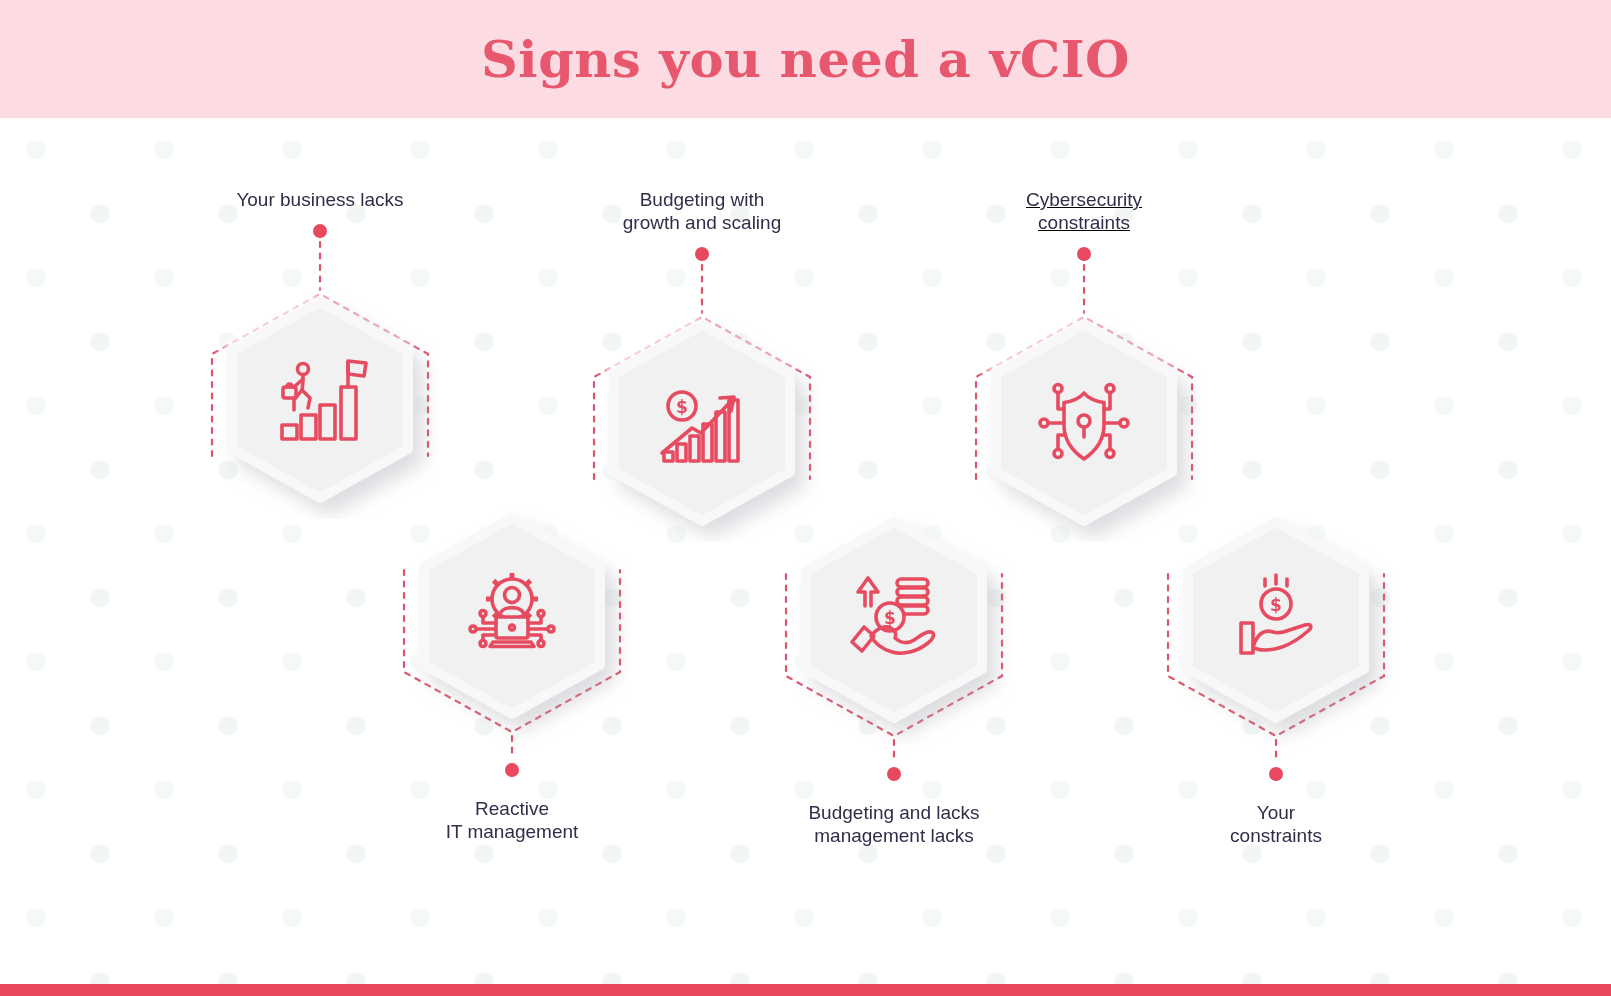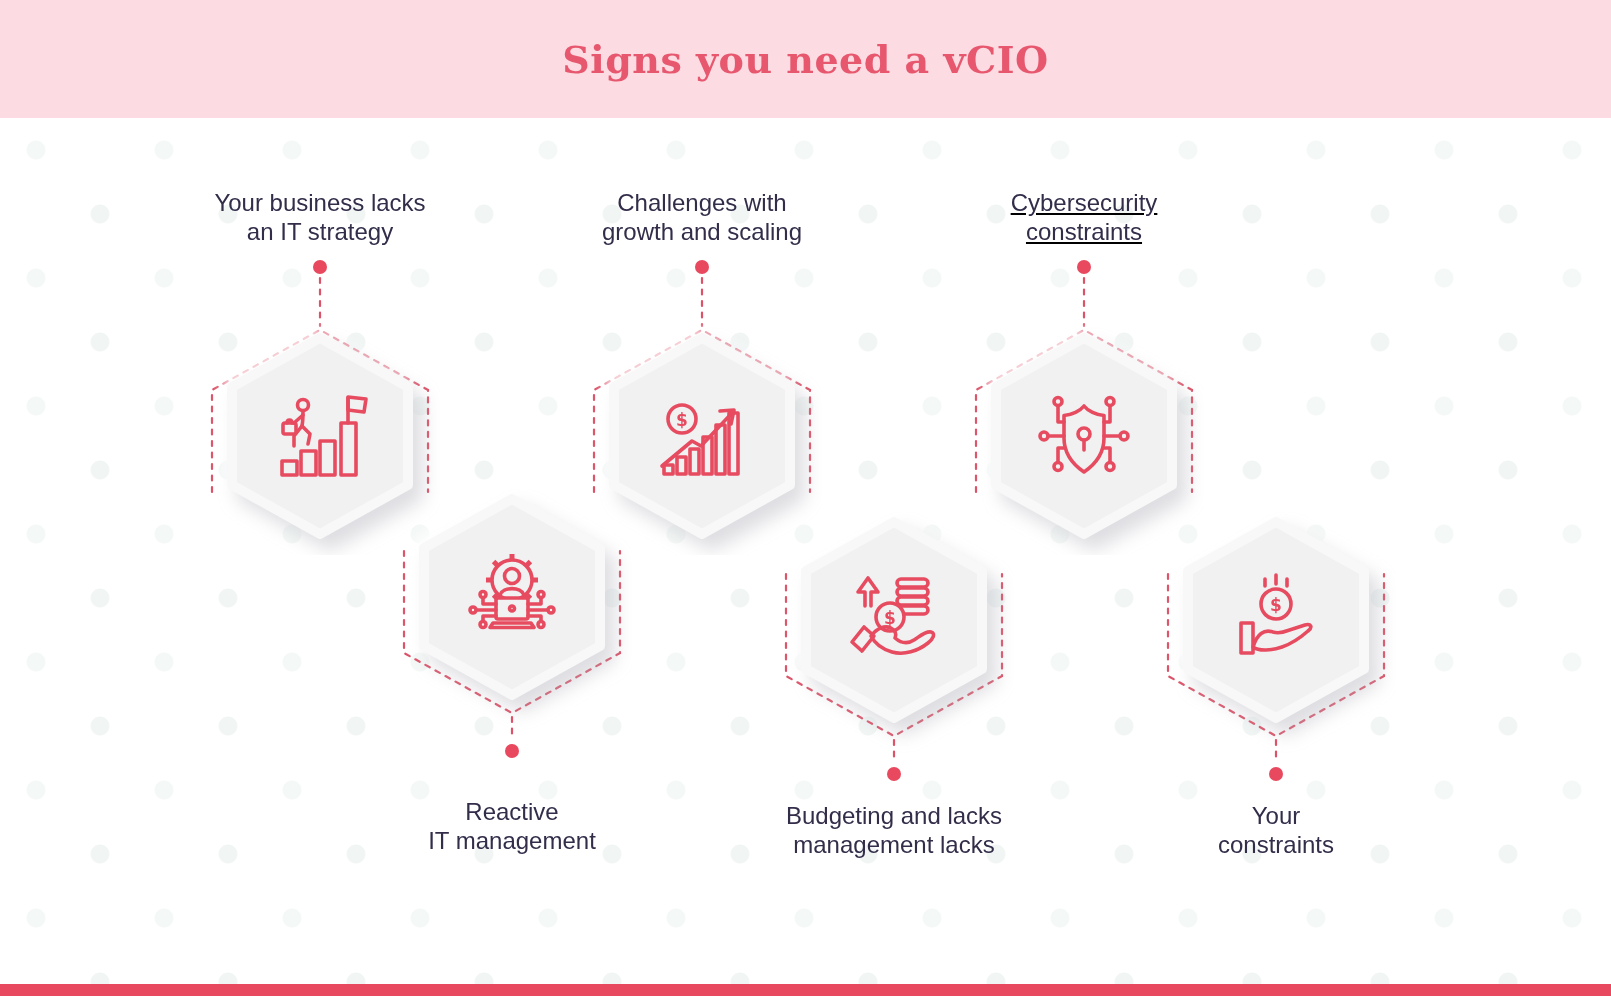--- a/index.html
+++ b/index.html
@@ -17,36 +17,36 @@
   }
   .header{
     position:absolute;left:0;top:0;width:100%;height:118px;
     background:#fcdbe2;
     display:flex;align-items:center;justify-content:center;
   }
   .title{
     margin:0;
     font-family:"DejaVu Serif","Liberation Serif",serif;
     font-weight:700;
-    font-size:38px;
+    font-size:51px;
     letter-spacing:0.5px;
     color:#e7586f;
   }
   .footer{
     position:absolute;left:0;bottom:0;width:100%;height:12px;
     background:#e8495f;
   }
   .item{
     position:absolute;
     width:300px;
     display:flex;flex-direction:column;align-items:center;
   }
   .label{
     color:#332d4a;
-    font-size:24px;
+    font-size:19px;
     line-height:1.22;
     text-align:center;
   }
   .label span{display:block;}
   .item.top .connector{margin-top:8px;}
   .item.bottom .label{margin-top:14px;}
   .dash{
     fill:none;
     stroke:#dc5268;
     stroke-width:2.2;
@@ -84,21 +84,20 @@
 
 <div class="canvas">
 
   <div class="header">
     <h1 class="title">Signs you need a vCIO</h1>
   </div>
 
   <div class="item top" style="left:170px;top:188px;">
     <div class="label">
       <span>Your business lacks</span>
-      <span>an IT strategy</span>
     </div>
     <svg class="connector" width="240" height="300" viewBox="0 0 240 300">
       <circle class="dot" cx="120" cy="12" r="7"></circle>
       <line class="dash" x1="120" y1="23" x2="120" y2="71"></line>
       <path class="dash" d="M12,237 L12,135 L120,75 L228,135 L228,237"></path>
       <path class="card" d="M120,83 L208,132 L208,230 L120,279 L32,230 L32,132 Z"></path>
       <g class="icon" transform="translate(70,131)">
         <rect x="12" y="75" width="15" height="14"></rect>
         <rect x="31" y="65" width="15" height="24"></rect>
         <rect x="50" y="55" width="15" height="34"></rect>
@@ -111,21 +110,21 @@
         <path d="M32,40 L40,48 L38,58"></path>
         <path d="M33,29 L24,37"></path>
         <rect x="13" y="37" width="13" height="11" rx="2"></rect>
         <path d="M17,37 C17,33 22,33 22,37"></path>
       </g>
     </svg>
   </div>
 
   <div class="item top" style="left:552px;top:188px;">
     <div class="label">
-      <span>Challenges with</span>
+      <span>Budgeting with</span>
       <span>growth and scaling</span>
     </div>
     <svg class="connector" width="240" height="300" viewBox="0 0 240 300">
       <circle class="dot" cx="120" cy="12" r="7"></circle>
       <line class="dash" x1="120" y1="23" x2="120" y2="71"></line>
       <path class="dash" d="M12,237 L12,135 L120,75 L228,135 L228,237"></path>
       <path class="card" d="M120,83 L208,132 L208,230 L120,279 L32,230 L32,132 Z"></path>
       <g class="icon" transform="translate(70,131)">
         <rect x="12" y="79" width="9" height="9"></rect>
         <rect x="25" y="71" width="9" height="17"></rect>
@@ -164,21 +163,21 @@
         <path d="M70,36 L76,36 L76,20"></path>
           <circle cx="76" cy="15.5" r="4"></circle>
         <path d="M70,50 L86,50"></path>
           <circle cx="90" cy="50" r="4"></circle>
         <path d="M70,62 L76,62 L76,76"></path>
           <circle cx="76" cy="80.5" r="4"></circle>
       </g>
     </svg>
   </div>
 
-  <div class="item bottom" style="left:362px;top:489px;gap:19px;">
+  <div class="item bottom" style="left:362px;top:508px;">
     <svg class="connector" width="240" height="275" viewBox="0 0 240 275">
       <path class="dash" d="M12,62 L12,164 L120,224 L228,164 L228,62"></path>
       <path class="card" d="M120,10 L208,59 L208,157 L120,206 L32,157 L32,59 Z"></path>
       <g class="icon" transform="translate(70,58)">
         <circle cx="50" cy="33" r="20"></circle>
         <path class="tooth" d="M70,33 L76,33 M30,33 L24,33 M50,13 L50,7 M50,53 L50,59 M64.1,47.1 L68.4,51.4 M35.9,47.1 L31.6,51.4 M35.9,18.9 L31.6,14.6 M64.1,18.9 L68.4,14.6"></path>
         <circle class="fillcard" cx="50" cy="29" r="7.5"></circle>
         <path class="fillcard" d="M38,48 C41,39.5 59,39.5 62,48"></path>
         <rect class="fillcard" x="34" y="51" width="32" height="21" rx="2"></rect>
         <circle cx="50" cy="61.5" r="2.5"></circle>

